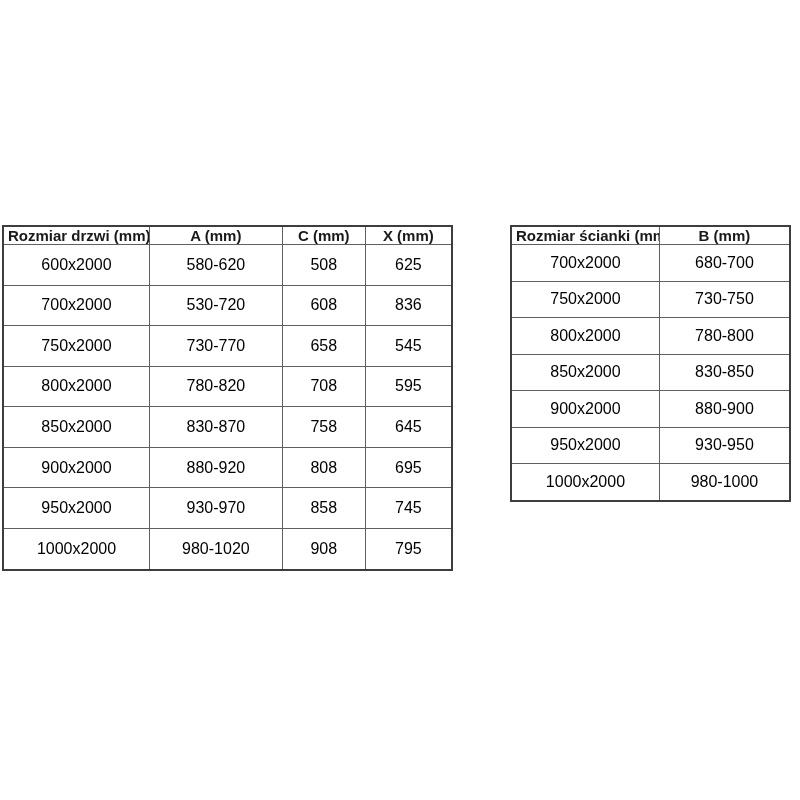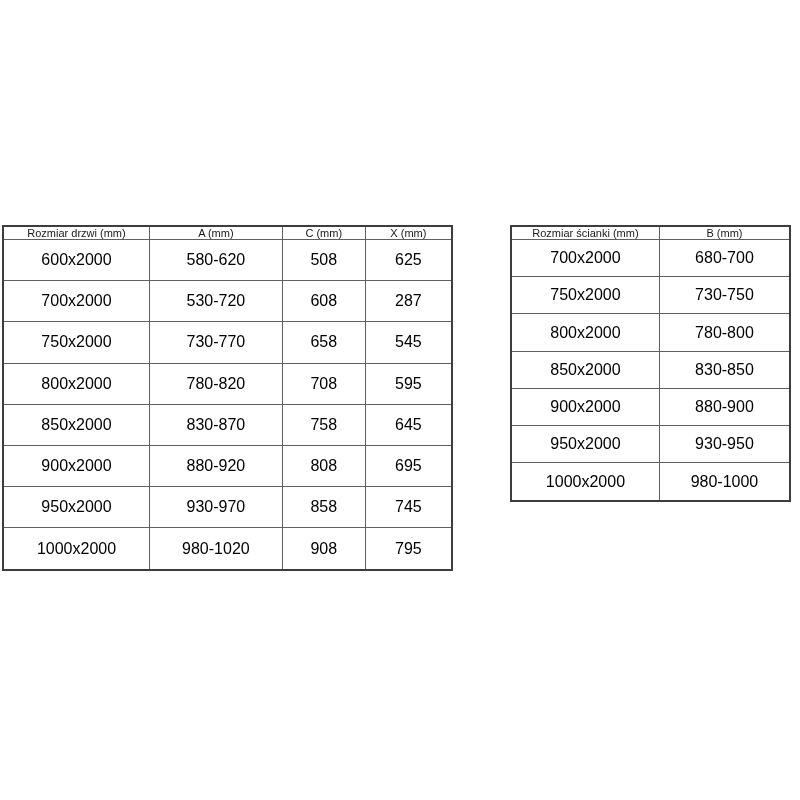--- a/index.html
+++ b/index.html
@@ -26,22 +26,22 @@
   table.spec th,
   table.spec td {
     border: 1px solid #5f5f5f;
     text-align: center;
     vertical-align: middle;
     padding: 0 4px;
     overflow: hidden;
     white-space: nowrap;
   }
   table.spec th {
-    font-size: 11px;
-    font-weight: 400;
+    font-size: 15px;
+    font-weight: 700;
     color: #191919;
   }
   table.spec td {
     font-size: 16px;
     font-weight: 400;
     color: #000000;
   }
   
   #doors-table {
     left: 2px;
@@ -80,21 +80,21 @@
         <tr>
           <td>600x2000</td>
           <td>580-620</td>
           <td>508</td>
           <td>625</td>
         </tr>
         <tr>
           <td>700x2000</td>
           <td>530-720</td>
           <td>608</td>
-          <td>287</td>
+          <td>836</td>
         </tr>
         <tr>
           <td>750x2000</td>
           <td>730-770</td>
           <td>658</td>
           <td>545</td>
         </tr>
         <tr>
           <td>800x2000</td>
           <td>780-820</td>

